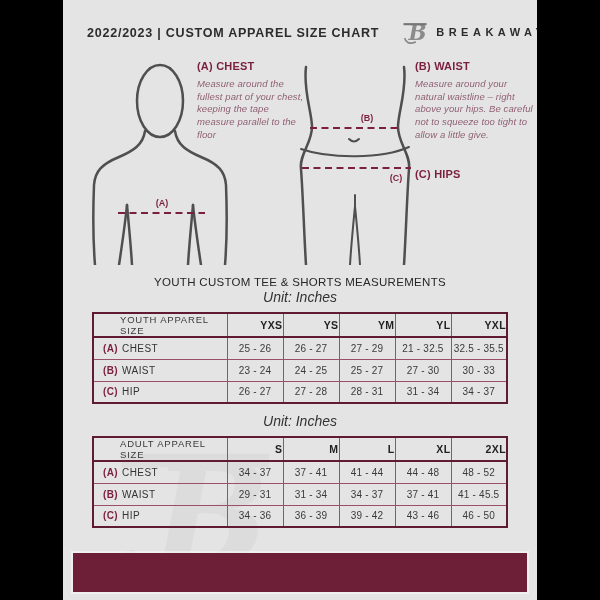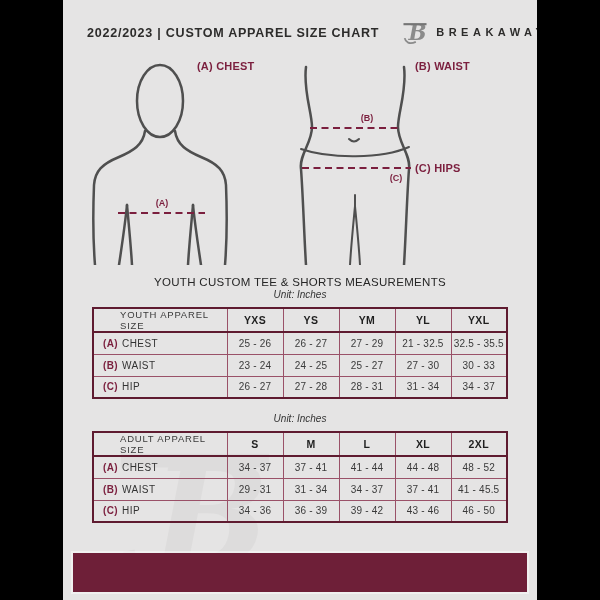--- a/index.html
+++ b/index.html
@@ -29,31 +29,31 @@
   
   .instr { position:absolute; }
   .instr h3 { font-size:11px; font-weight:bold; color:#7b1f3e; letter-spacing:.2px; }
   .instr p { margin-top:6px; font-size:9.5px; font-style:italic; color:#8e5f73;
              line-height:1.34; letter-spacing:.1px; white-space:pre-line; }
 
   
   .table-section { position:absolute; left:29px; width:416px; z-index:2; }
   .tbl-title { text-align:center; font-size:11.5px; font-weight:normal; color:#262626;
                letter-spacing:.3px; }
-  .tbl-unit { text-align:center; font-size:10px; font-style:italic; color:#333;
+  .tbl-unit { text-align:center; font-size:14px; font-style:italic; color:#333;
               margin:1px 0 7px 0; }
   table.size-table { border-collapse:collapse; width:416px; table-layout:fixed;
                      border:2px solid #5f1b30; background:transparent; }
   table.size-table col.label-col { width:134px; }
   table.size-table th, table.size-table td { border:1px solid #9a5168; }
   table.size-table thead th { border-bottom:2px solid #5f1b30; height:23px; }
   table.size-table td { height:22px; }
   th.corner { text-align:left; font-weight:normal; font-size:9.5px; color:#3a3a3a;
               letter-spacing:.8px; padding-left:26px; }
-  th.size { text-align:center; font-size:10.5px; font-weight:bold; color:#1f1f1f;
+  th.size { text-align:right; font-size:10.5px; font-weight:bold; color:#1f1f1f;
             letter-spacing:.4px; }
   td.rowlabel { text-align:left; padding-left:9px; font-size:10px; color:#333;
                 letter-spacing:.4px; }
   td.rowlabel .pfx { font-weight:bold; color:#7b1f3e; margin-right:4px; }
   td.val { text-align:center; font-size:10px; color:#3a3a3a; letter-spacing:.2px; }
 
   
   .watermark { position:absolute; left:42px; top:426px; width:180px; height:170px;
                opacity:.5; z-index:1; pointer-events:none; }
   .footer-bar { position:absolute; left:10px; top:553px; width:454px; height:39px;
@@ -115,25 +115,27 @@
         </g>
         <path d="M20,73 L112,73" stroke="#7b1f3e" stroke-width="2.2" stroke-dasharray="7 4.5" fill="none"></path>
         <path d="M12,113 L121,113" stroke="#7b1f3e" stroke-width="2.2" stroke-dasharray="7 4.5" fill="none"></path>
         <text class="dlabel" x="77" y="66" text-anchor="middle">(B)</text>
         <text class="dlabel" x="106" y="126" text-anchor="middle">(C)</text>
       </svg>
     </div>
 
     <div class="instr" style="left:134px; top:60px; width:112px;">
       <h3>(A) CHEST</h3>
+      <p>Measure around the fullest part of your chest, keeping the tape measure parallel to the floor</p>
     </div>
     <div class="instr" style="left:352px; top:60px; width:118px;">
       <h3>(B) WAIST</h3>
-    </div>
-    <div class="instr" style="left:352px; top:162px; width:122px;">
+      <p>Measure around your natural waistline – right above your hips. Be careful not to squeeze too tight to allow a little give.</p>
+    </div>
+    <div class="instr" style="left:352px; top:168px; width:122px;">
       <h3>(C) HIPS</h3>
     </div>
 
     <div class="watermark">
       <svg width="180" height="170" viewBox="0 0 34 30">
         <text x="9" y="25" font-family="DejaVu Serif, serif" font-style="italic" font-weight="bold" font-size="26" fill="#d6d5d5">B</text>
         <path d="M3,5.5 L31,5.5" stroke="#d6d5d5" stroke-width="2.6" fill="none"></path>
         <path d="M18,27 C10,30.5 5.5,27.5 4.5,22.5" stroke="#d6d5d5" stroke-width="2.2" fill="none"></path>
       </svg>
     </div>

